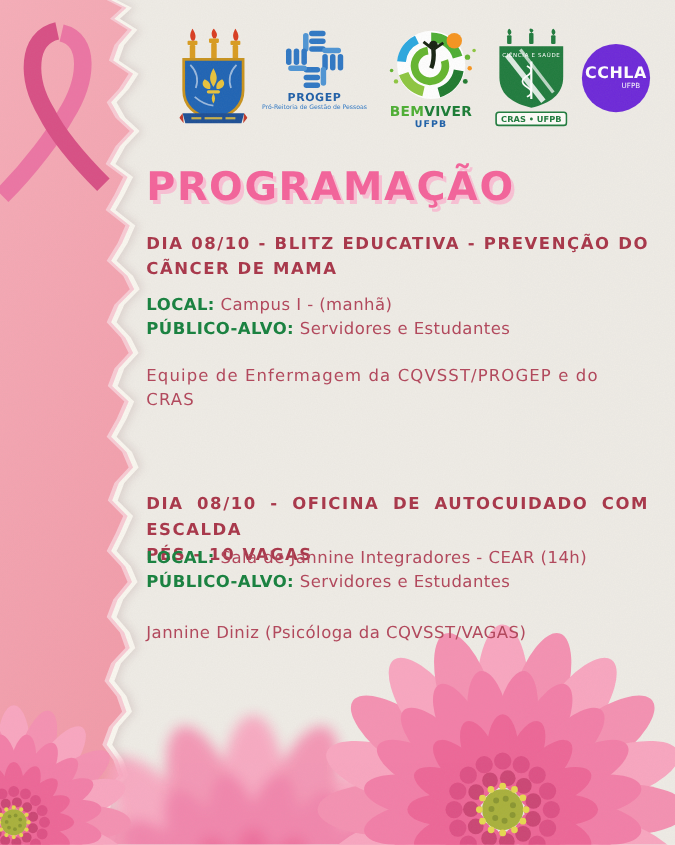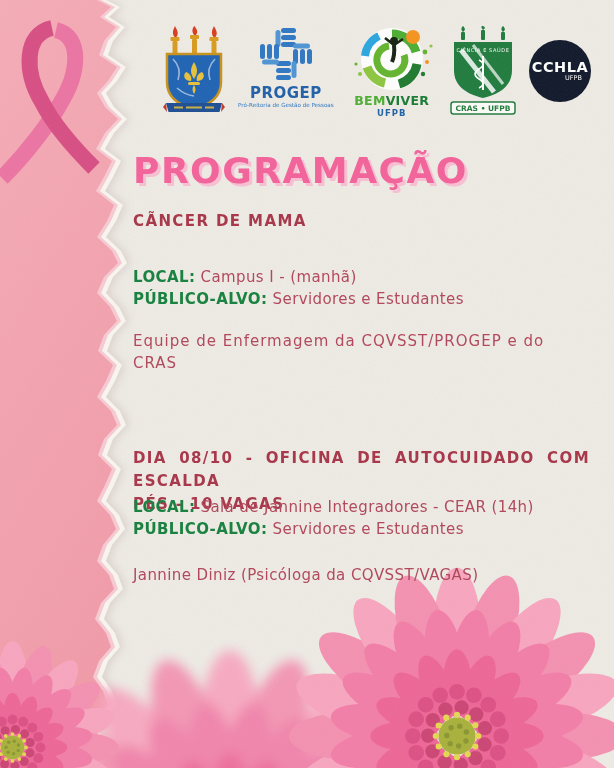--- a/index.html
+++ b/index.html
@@ -7,26 +7,26 @@
         font-family:"DejaVu Sans",sans-serif;}
   svg text{font-family:"DejaVu Sans",sans-serif;}
 
   
   .panel{position:absolute;left:0;top:0;z-index:1;filter:drop-shadow(3px 0 4px rgba(140,95,100,.18));}
   .ribbon{position:absolute;left:-6px;top:10px;z-index:2;}
 
   
   .logos{position:absolute;left:163px;top:26px;width:428px;display:flex;justify-content:space-between;align-items:flex-start;z-index:4;}
   .logo{display:flex;flex-direction:column;align-items:center;}
-  .progep-title{color:#1F5FA8;font-weight:bold;font-size:15px;letter-spacing:.5px;margin-top:2px;}
+  .progep-title{color:#1F5FA8;font-weight:bold;font-size:10px;letter-spacing:.5px;margin-top:2px;}
   .progep-sub{color:#2E77C4;font-size:5.6px;white-space:nowrap;}
   .bv-title{font-weight:bold;font-size:12.5px;letter-spacing:.3px;margin-top:1px;}
   .bv-bem{color:#4CAE32;} .bv-viver{color:#187B33;}
   .bv-sub{color:#1C5FA8;font-weight:bold;font-size:8.5px;letter-spacing:1px;}
-  .cchla{width:62px;height:62px;border-radius:50%;background:#0f172a;display:flex;flex-direction:column;
+  .cchla{width:62px;height:62px;border-radius:50%;background:#6d28d9;display:flex;flex-direction:column;
          align-items:center;justify-content:center;margin-top:14px;}
   .cchla-t{color:#fff;font-weight:bold;font-size:14.5px;letter-spacing:.5px;line-height:14px;}
   .cchla-s{color:#fff;font-size:6.5px;align-self:flex-end;margin-right:9px;}
 
   
   .title{position:absolute;left:133px;top:150px;width:440px;text-align:left;z-index:4;
          font-size:36px;font-weight:bold;letter-spacing:1.5px;color:#F4629A;
          text-shadow:3px 3px 0 #F9C0D4;}
 
   
@@ -272,20 +272,21 @@
 
     <div class="cchla">
       <div class="cchla-t">CCHLA</div>
       <div class="cchla-s">UFPB</div>
     </div>
   </div>
 
   <div class="title">PROGRAMAÇÃO</div>
 
   <div class="tblock ehead" style="top:210px">
+    <div class="jline">DIA 08/10 - BLITZ EDUCATIVA - PREVENÇÃO DO</div>
     <div>CÃNCER DE MAMA</div>
   </div>
   <div class="tblock bodyline" style="top:266px">
     <span class="bold">LOCAL:</span>
     <span>Campus I - (manhã)</span>
   </div>
   <div class="tblock bodyline" style="top:288px">
     <span class="bold">PÚBLICO-ALVO:</span>
     <span>Servidores e Estudantes</span>
   </div>

